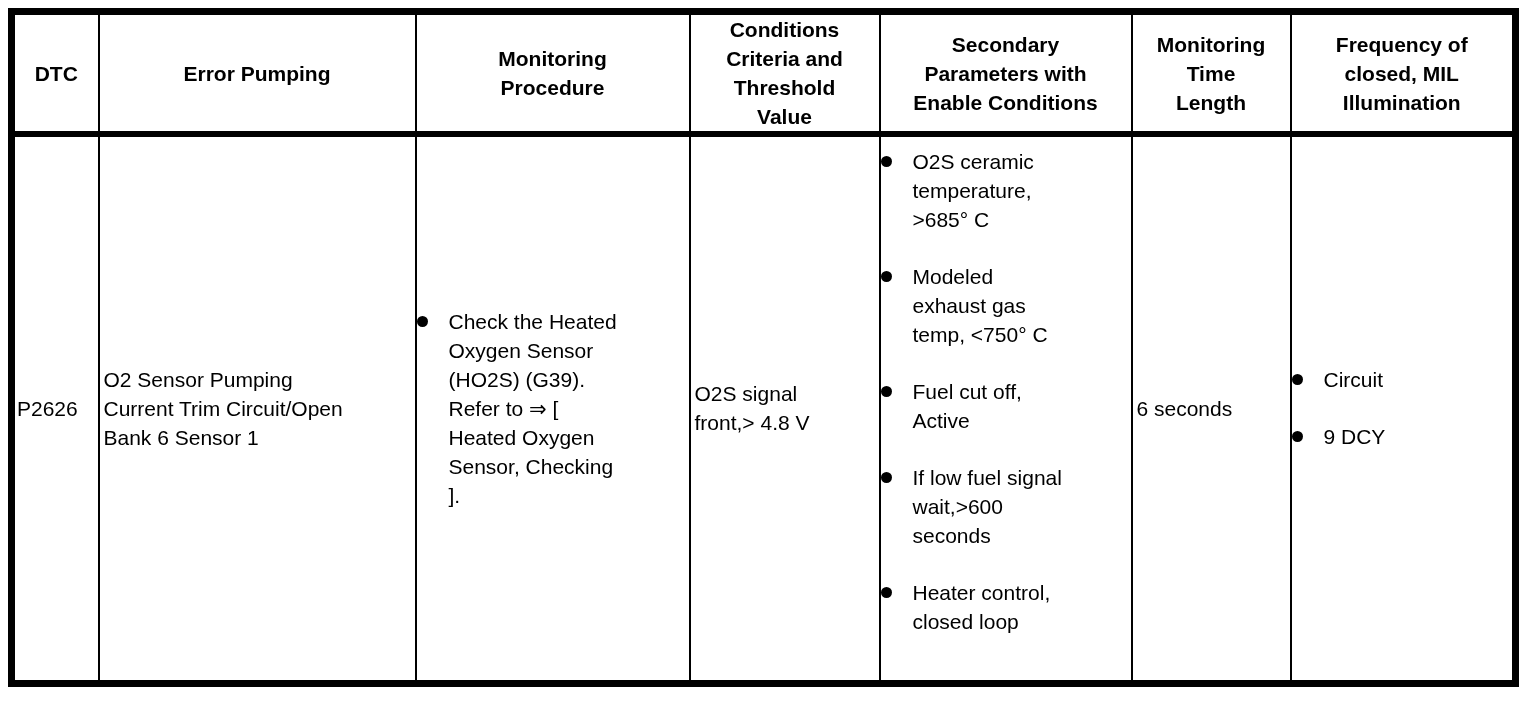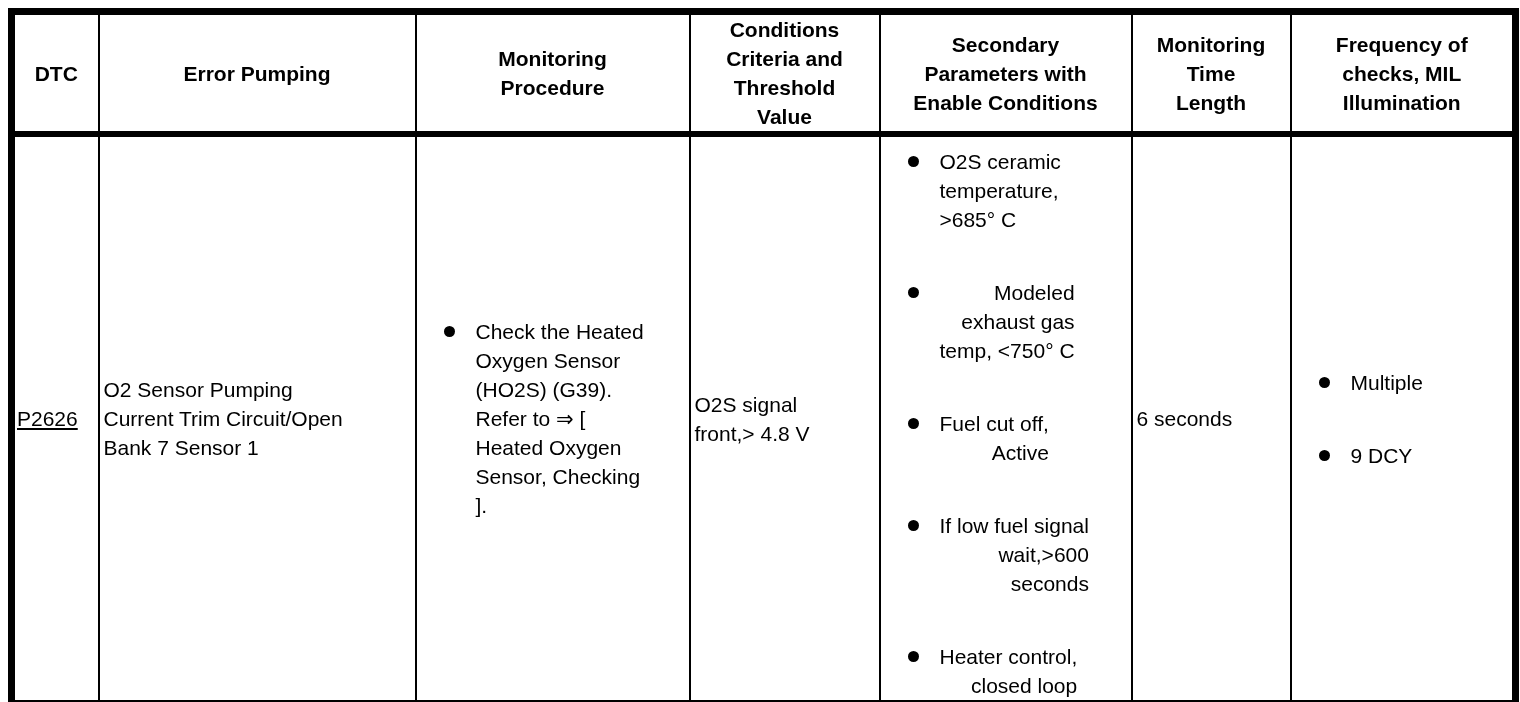--- a/index.html
+++ b/index.html
@@ -51,32 +51,31 @@
     white-space: pre-line;
   }
 
   td { vertical-align: middle; text-align: left; }
 
   .plain-text {
     display: inline-block;
     white-space: pre-line;
     padding-left: 4px;
   }
-  td.cell-dtc .plain-text { padding-left: 2px; text-decoration: underline; }
+  td.cell-dtc .plain-text { padding-left: 2px; }
 
   
   .bullet-list {
-    padding-left: 27px;
     padding-right: 2px;
   }
   .bullet-item {
     display: flex;
     align-items: flex-start;
   }
-  .bullet-item + .bullet-item { margin-top: 44px; text-align: right; }
+  .bullet-item + .bullet-item { margin-top: 28px; }
   .bullet-dot {
     flex: none;
     width: 11px;
     height: 11px;
     margin-top: 9px;
     background: #000;
     border-radius: 50%;
   }
   .bullet-text {
     margin-left: 21px;
@@ -124,34 +123,34 @@
 Parameters with
 Enable Conditions</span>
       </th>
       <th>
         <span class="hdr-text">Monitoring
 Time
 Length</span>
       </th>
       <th>
         <span class="hdr-text">Frequency of
-checks, MIL
+closed, MIL
 Illumination</span>
       </th>
     </tr>
   </thead>
   <tbody>
     <tr>
       <td class="cell-dtc">
         <span class="plain-text">P2626</span>
       </td>
       <td class="cell-error">
         <span class="plain-text">O2 Sensor Pumping
 Current Trim Circuit/Open
-Bank 7 Sensor 1</span>
+Bank 6 Sensor 1</span>
       </td>
       <td class="cell-diagnostic">
         <div class="bullet-list">
           <div class="bullet-item">
             <span class="bullet-dot"></span>
             <span class="bullet-text">Check the Heated
 Oxygen Sensor
 (HO2S) (G39).
 Refer to ⇒ [
 Heated Oxygen
@@ -196,21 +195,21 @@
           </div>
         </div>
       </td>
       <td class="cell-monitoring">
         <span class="plain-text">6 seconds</span>
       </td>
       <td class="cell-frequency">
         <div class="bullet-list">
           <div class="bullet-item">
             <span class="bullet-dot"></span>
-            <span class="bullet-text">Multiple</span>
+            <span class="bullet-text">Circuit</span>
           </div>
           <div class="bullet-item">
             <span class="bullet-dot"></span>
             <span class="bullet-text">9 DCY</span>
           </div>
         </div>
       </td>
     </tr>
   </tbody>
 </table>

